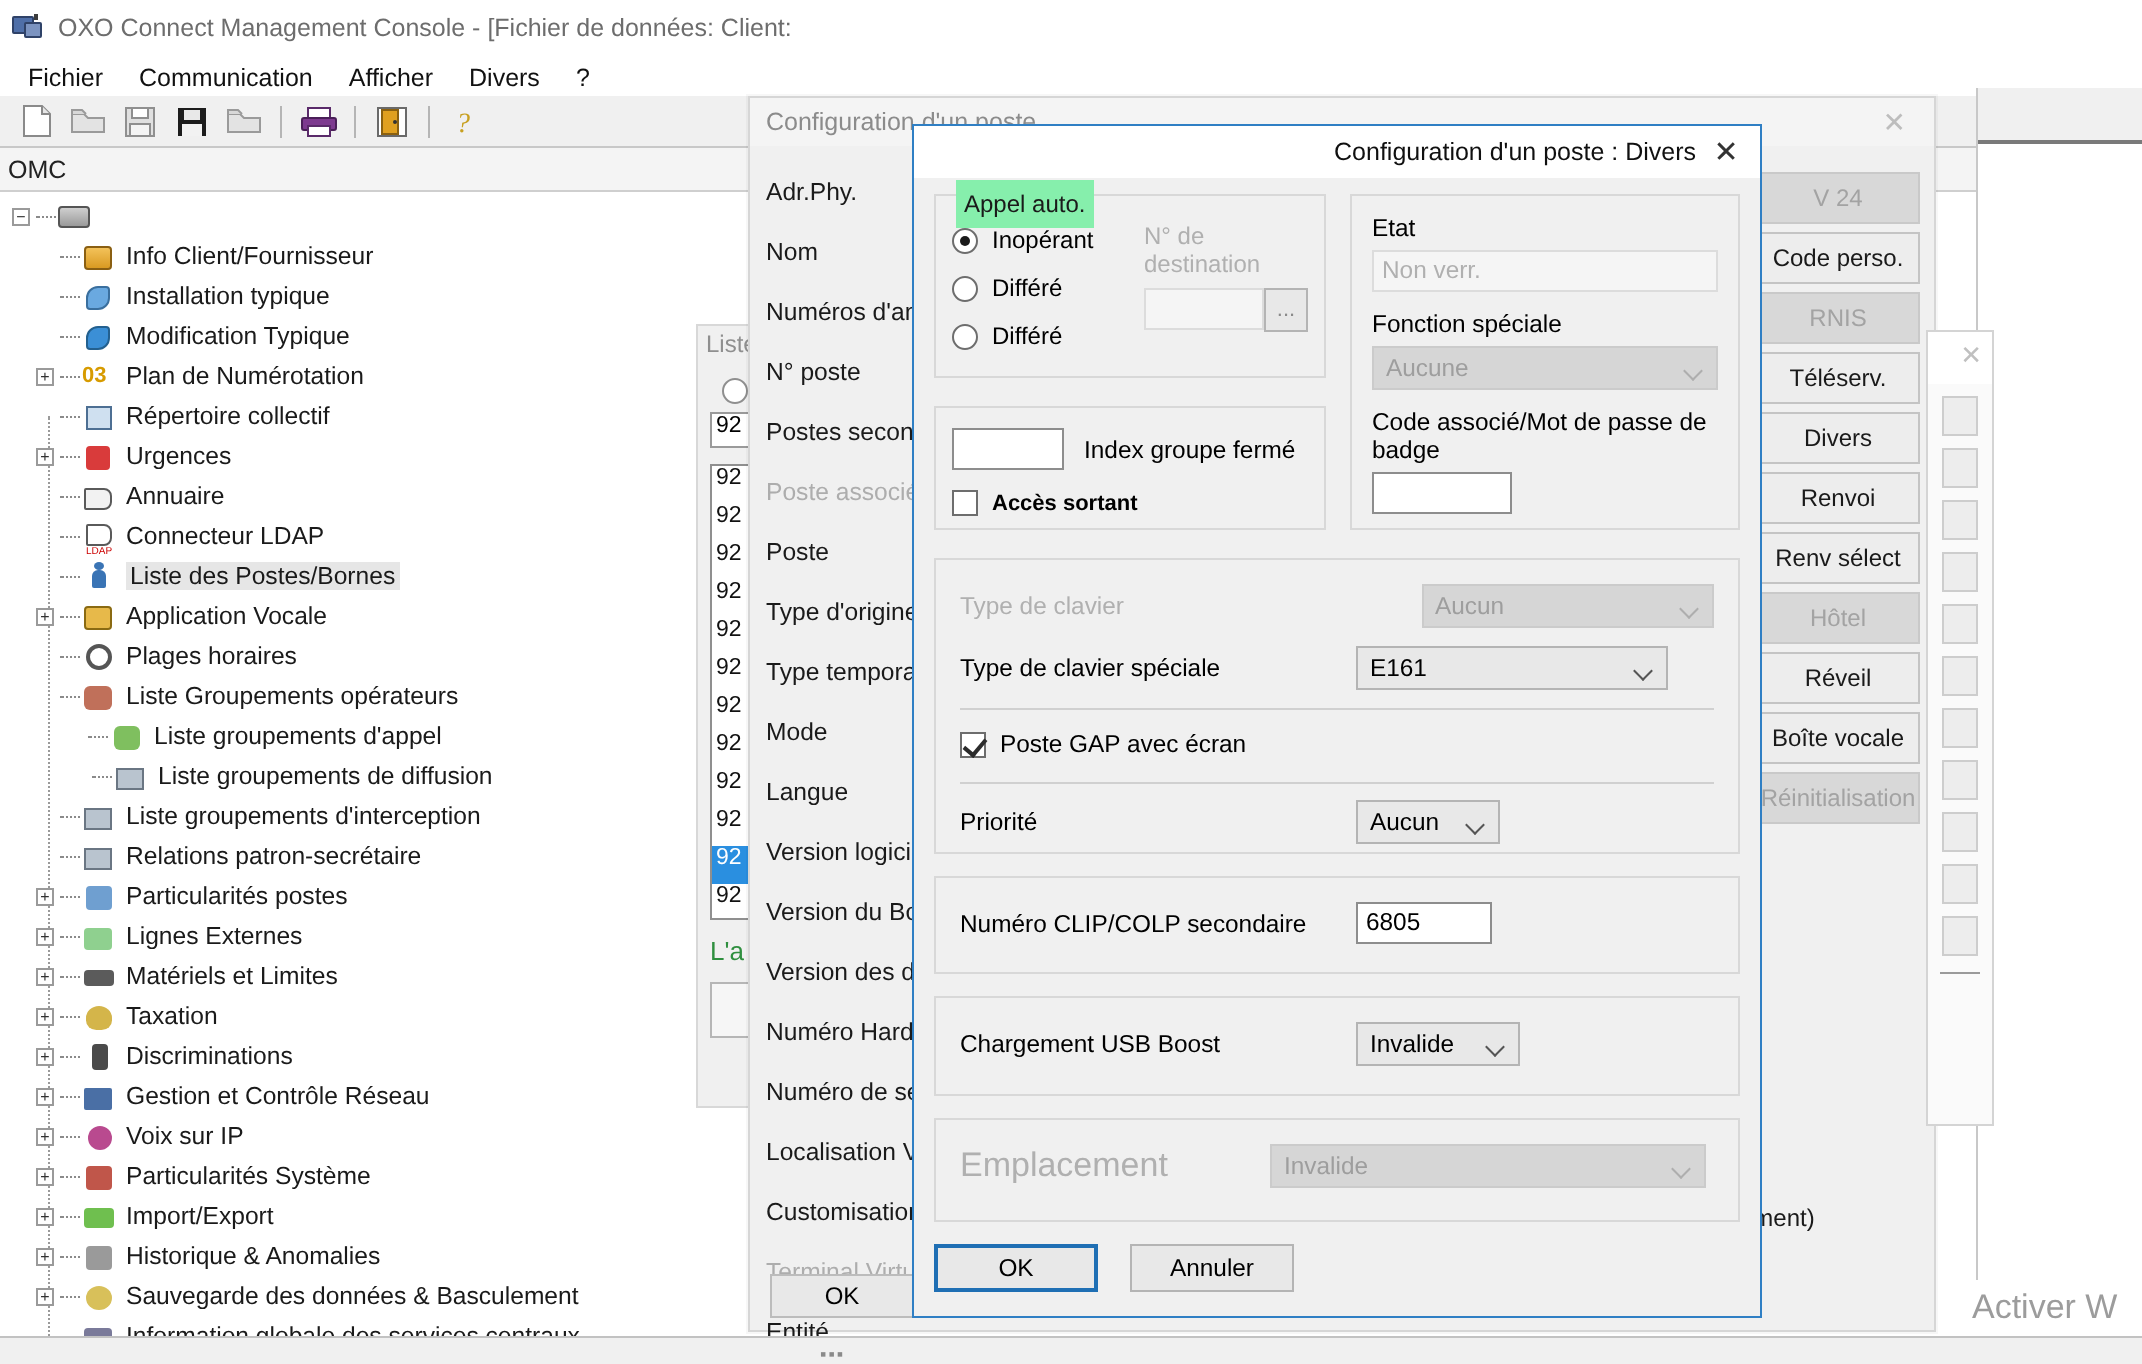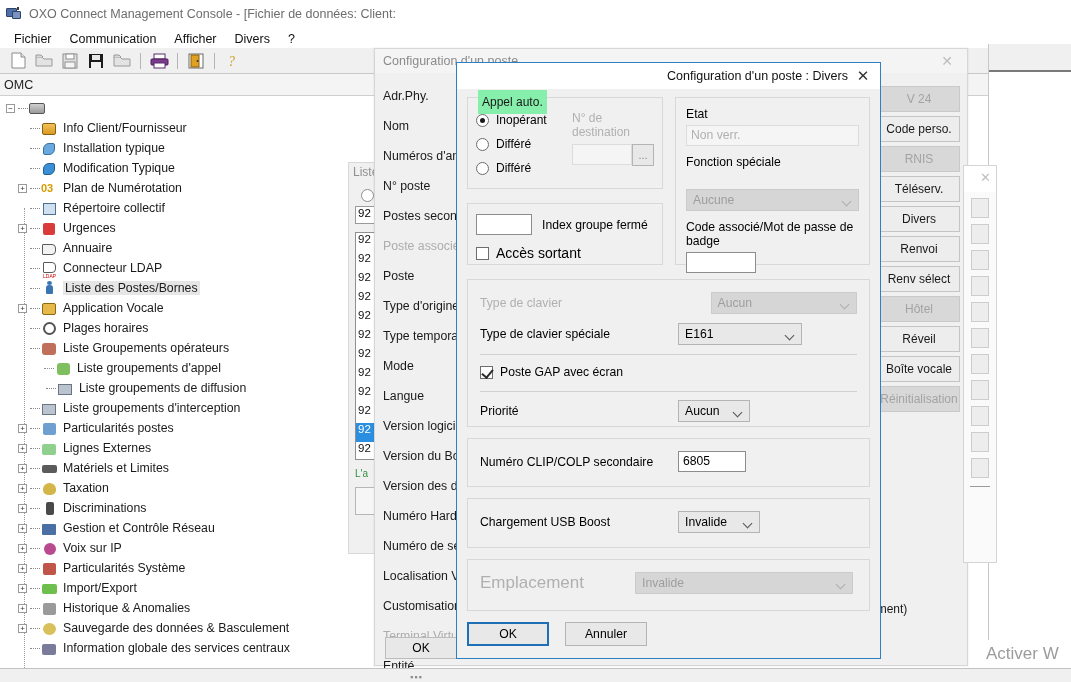--- a/index.html
+++ b/index.html
@@ -197,21 +197,21 @@
   #list-panel .edit {
     margin:0 0 8px 6px; width:32px; height:18px; border:1px solid #9a9a9a; background:#fff;
     font-size:11.5px; padding-left:2px; overflow:hidden;
   }
   #list-panel .lb {
     margin-left:6px; width:32px; height:228px; border:1px solid #8f8f8f; background:#fff;
     overflow:hidden;
   }
   #list-panel .lb .row { height:19px; font-size:11.5px; padding-left:2px; color:#111; }
   #list-panel .lb .row.sel { background:#2a8fe0; color:#fff; }
-  #list-panel .greenmsg { color:#2f8f3f; font-size:10px; margin:8px 0 0 6px; }
+  #list-panel .greenmsg { color:#2f8f3f; font-size:13px; margin:8px 0 0 6px; }
   #list-panel .smallbox { margin:8px 0 0 6px; width:22px;height:28px;border:1px solid #b6b6b6;background:#f6f6f6;}
 
   
   #narrow-win {
     position:absolute; left:963px; top:165px; width:34px; height:398px;
     background:#fafafa; border:1px solid #d4d4d4;
   }
   #narrow-win .nw-title { height:26px; background:#ffffff; position:relative; }
   #narrow-win .nw-close { position:absolute; right:5px; top:4px; color:#c0c0c0; font-size:13px; }
   #narrow-win .nw-btn { margin:6px auto 0; width:18px;height:20px;border:1px solid #cdcdcd;background:#ededed;}
@@ -492,20 +492,28 @@
           </span>
           <span class="lbl">Liste groupements de diffusion</span>
         </div>
         <div class="tnode" style="padding-left: 18px;">
           <span class="nexp"></span>
           <span class="dash"></span>
           <span class="ico">
             <span class="ic ic-diff"></span>
           </span>
           <span class="lbl">Liste groupements d'interception</span>
+        </div>
+        <div class="tnode" style="padding-left: 18px;">
+          <span class="nexp"></span>
+          <span class="dash"></span>
+          <span class="ico">
+            <span class="ic ic-diff"></span>
+          </span>
+          <span class="lbl">Relations patron-secrétaire</span>
         </div>
         <div class="tnode" style="padding-left: 18px;">
           <span class="exp">+</span>
           <span class="dash"></span>
           <span class="ico">
             <span class="ic ic-part"></span>
           </span>
           <span class="lbl">Particularités postes</span>
         </div>
         <div class="tnode" style="padding-left: 18px;">
@@ -735,43 +743,43 @@
           </div>
         </div>
 
         <div class="grpbox" style="margin-top:14px; padding:10px 8px; height:62px;">
           <div style="display:flex; align-items:center;">
             <div class="txtbox" style="width:56px;"></div>
             <span style="margin-left:10px; font-size:12.2px;">Index groupe fermé</span>
           </div>
           <div style="display:flex; align-items:center; margin-top:10px;">
             <span class="cbx"></span>
-            <span style="font-size:14px;">Accès sortant</span>
+            <span style="font-size:11px;font-weight:bold;">Accès sortant</span>
           </div>
         </div>
       </div>
 
       <div class="grpbox" style="width:196px; padding:9px 10px; height:168px;">
         <div style="font-size:12.2px;">Etat</div>
         <div class="txtbox dis" style="margin-top:4px;">Non verr.</div>
         <div style="font-size:12.2px; margin-top:9px;">Fonction spéciale</div>
-        <div class="combo dis" style="margin-top:20px;">Aucune</div>
+        <div class="combo dis" style="margin-top:4px;">Aucune</div>
         <div style="font-size:12.2px; margin-top:9px;">Code associé/Mot de passe de badge</div>
         <div class="txtbox" style="margin-top:4px; width:70px;"></div>
       </div>
     </div>
 
     <div class="grpbox" style="margin-top:14px; padding:10px 12px 12px; height:148px;">
       <div style="display:flex; align-items:center; height:26px;gap:35px;">
         <span style="width:198px; font-size:12.2px;" class="lbl-dim">Type de clavier</span>
         <div class="combo dis" style="width:148px;">Aucun</div>
       </div>
       <div style="display:flex; align-items:center; height:28px; margin-top:4px;">
         <span style="width:198px; font-size:12.2px;">Type de clavier spéciale</span>
-        <div class="combo" style="width:124px;">E161</div>
+        <div class="combo" style="width:156px;">E161</div>
       </div>
       <div class="hr" style="margin:6px 0 0;"></div>
       <div style="display:flex; align-items:center; height:26px; margin-top:4px;">
         <span class="cbx on"></span>
         <span style="font-size:12.2px;">Poste GAP avec écran</span>
       </div>
       <div class="hr" style="margin:6px 0 0;"></div>
       <div style="display:flex; align-items:center; height:26px; margin-top:6px;">
         <span style="width:198px; font-size:12.2px;">Priorité</span>
         <div class="combo" style="width:72px;">Aucun</div>

